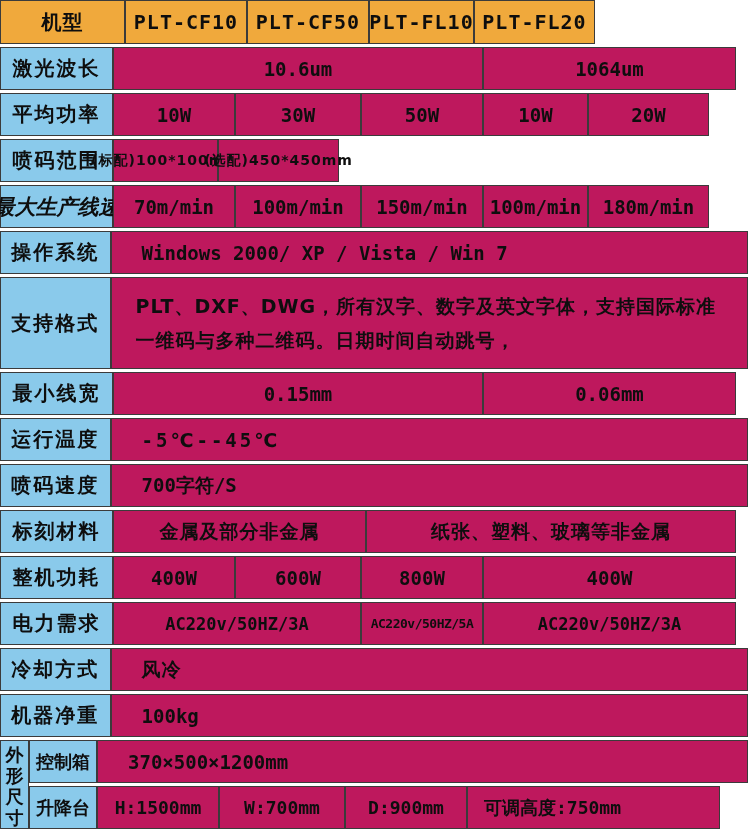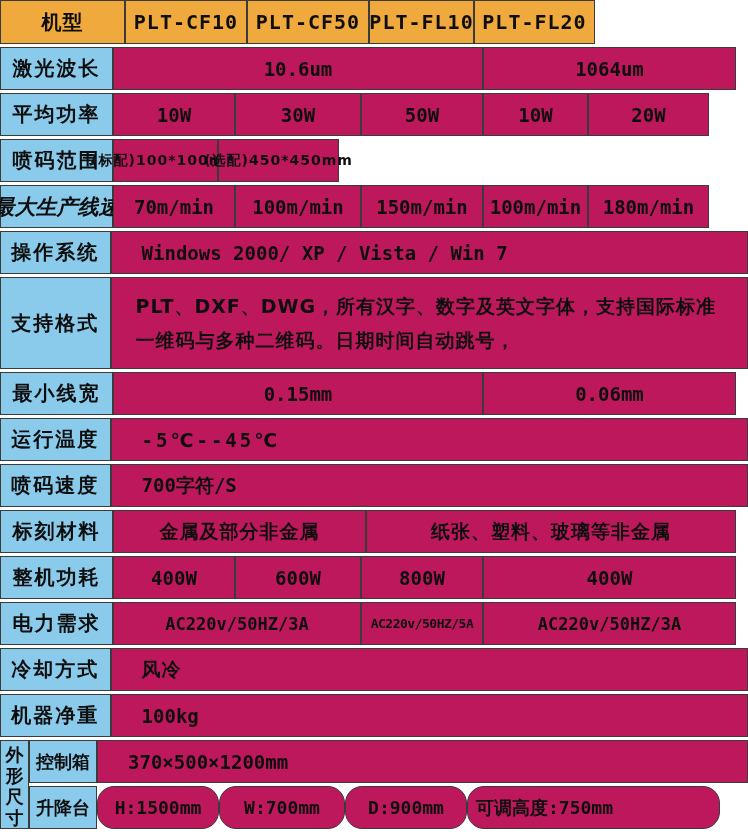--- a/index.html
+++ b/index.html
@@ -30,21 +30,21 @@
   .label{
     background:var(--label-bg);width:113px;
     font-family:"DejaVu Sans","Liberation Sans",sans-serif;
     font-size:20px;letter-spacing:2px;
   }
   .label.tight{font-size:21px;letter-spacing:0;font-style:italic;}
   .c0{width:125px;} .c1{width:122px;} .c2{width:126px;}
   .c3{width:122px;} .c4{width:105px;} .c5{width:121px;}
   .s13{width:370px;} .s45{width:253px;} .s12{width:248px;} .s15{width:651px;}
   .left{justify-content:flex-start;padding-left:30px;}
-  .left-sm{justify-content:flex-start;padding-left:8px;text-align:center;}
+  .left-sm{justify-content:flex-start;padding-left:16px;text-align:center;}
   .small{font-size:14px;letter-spacing:-0.5px;}
   .xsmall{font-size:13px;letter-spacing:-0.5px;}
   .med{font-size:17px;}
   .cjk{font-family:"DejaVu Sans","Liberation Sans",sans-serif;letter-spacing:1px;}
   .tall{
     height:92px;white-space:normal;text-align:left;
     align-items:center;justify-content:flex-start;
     padding:6px 14px 6px 24px;line-height:34px;
     font-family:"DejaVu Sans","Liberation Sans",sans-serif;
     letter-spacing:1px;font-size:19px;
@@ -55,21 +55,21 @@
   .vlabel{
     width:57px;height:89px;background:var(--label-bg);
     border:1px solid var(--border);
     display:flex;align-items:flex-end;justify-content:center;
     font-size:18px;font-weight:bold;line-height:21px;
     font-family:"DejaVu Sans","Liberation Sans",sans-serif;
   }
   .vlabel span{width:1.1em;word-break:break-all;display:block;text-align:center;white-space:normal;}
   .dims-right{display:flex;flex-direction:column;}
   .sublabel{width:68px;font-size:18px;letter-spacing:0;}
-  .platform{font-size:18px;border-radius:17px;}
+  .platform{font-size:18px;}
 </style>
 </head>
 <body>
 
 <div class="table">
 
   <div class="row">
     <div class="cell hcell c0 cjk">机型</div>
     <div class="cell hcell c1">PLT-CF10</div>
     <div class="cell hcell c3">PLT-CF50</div>

